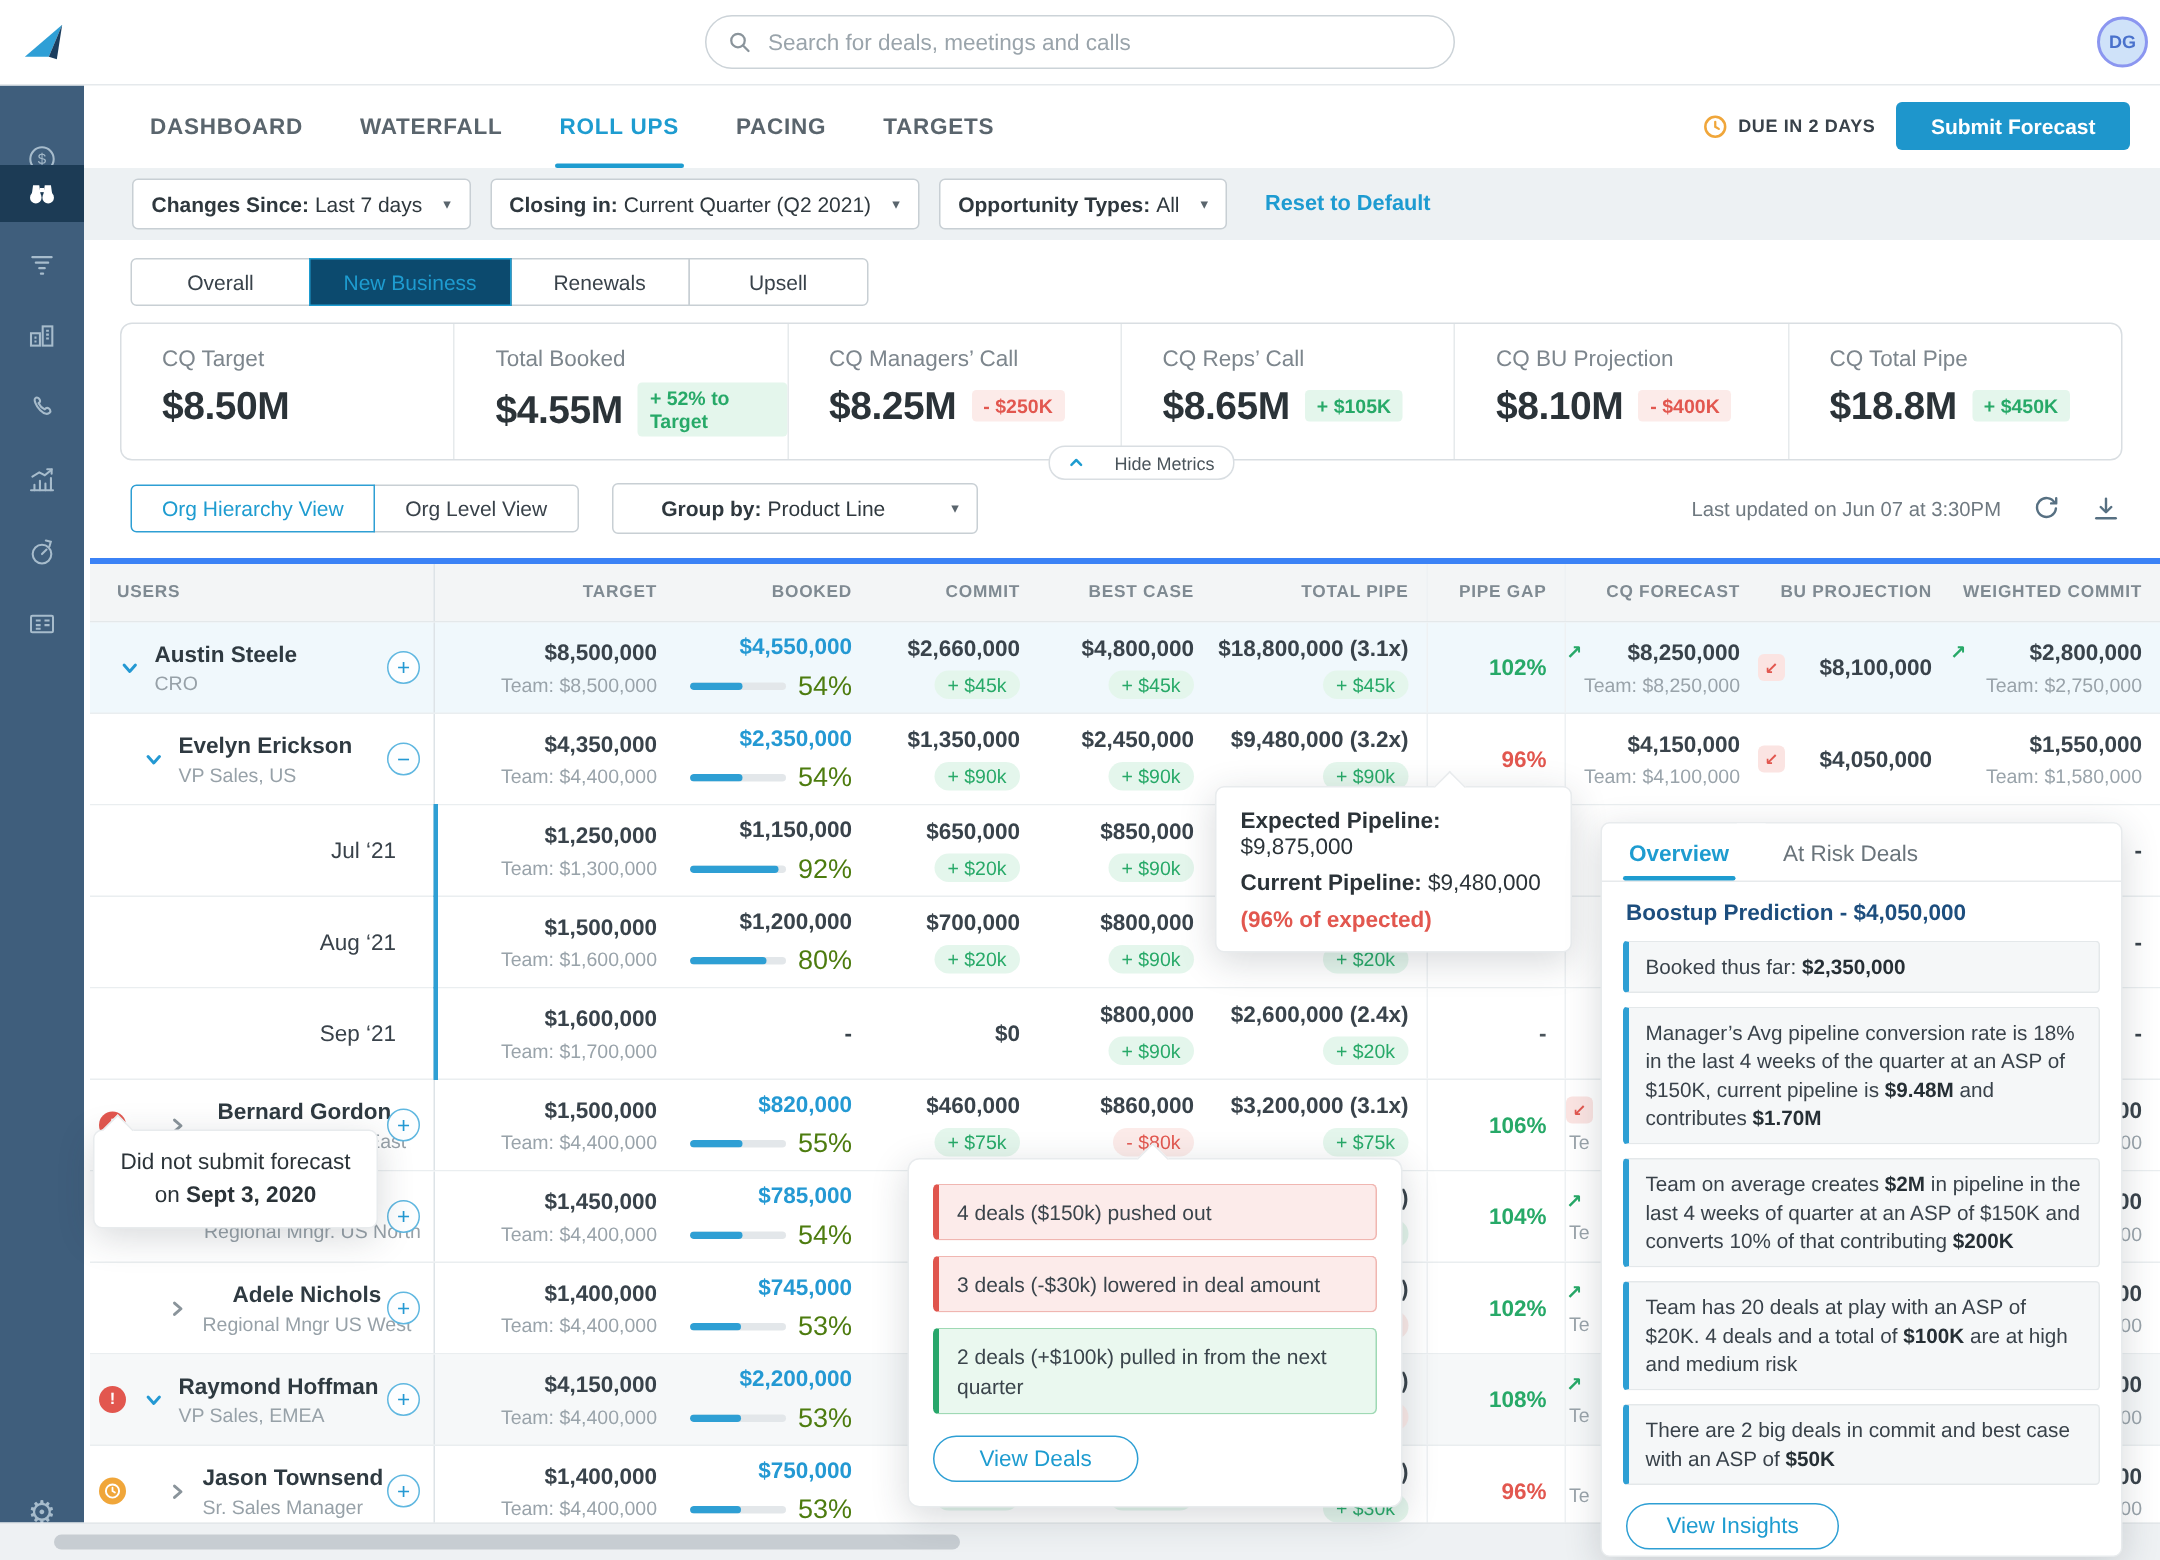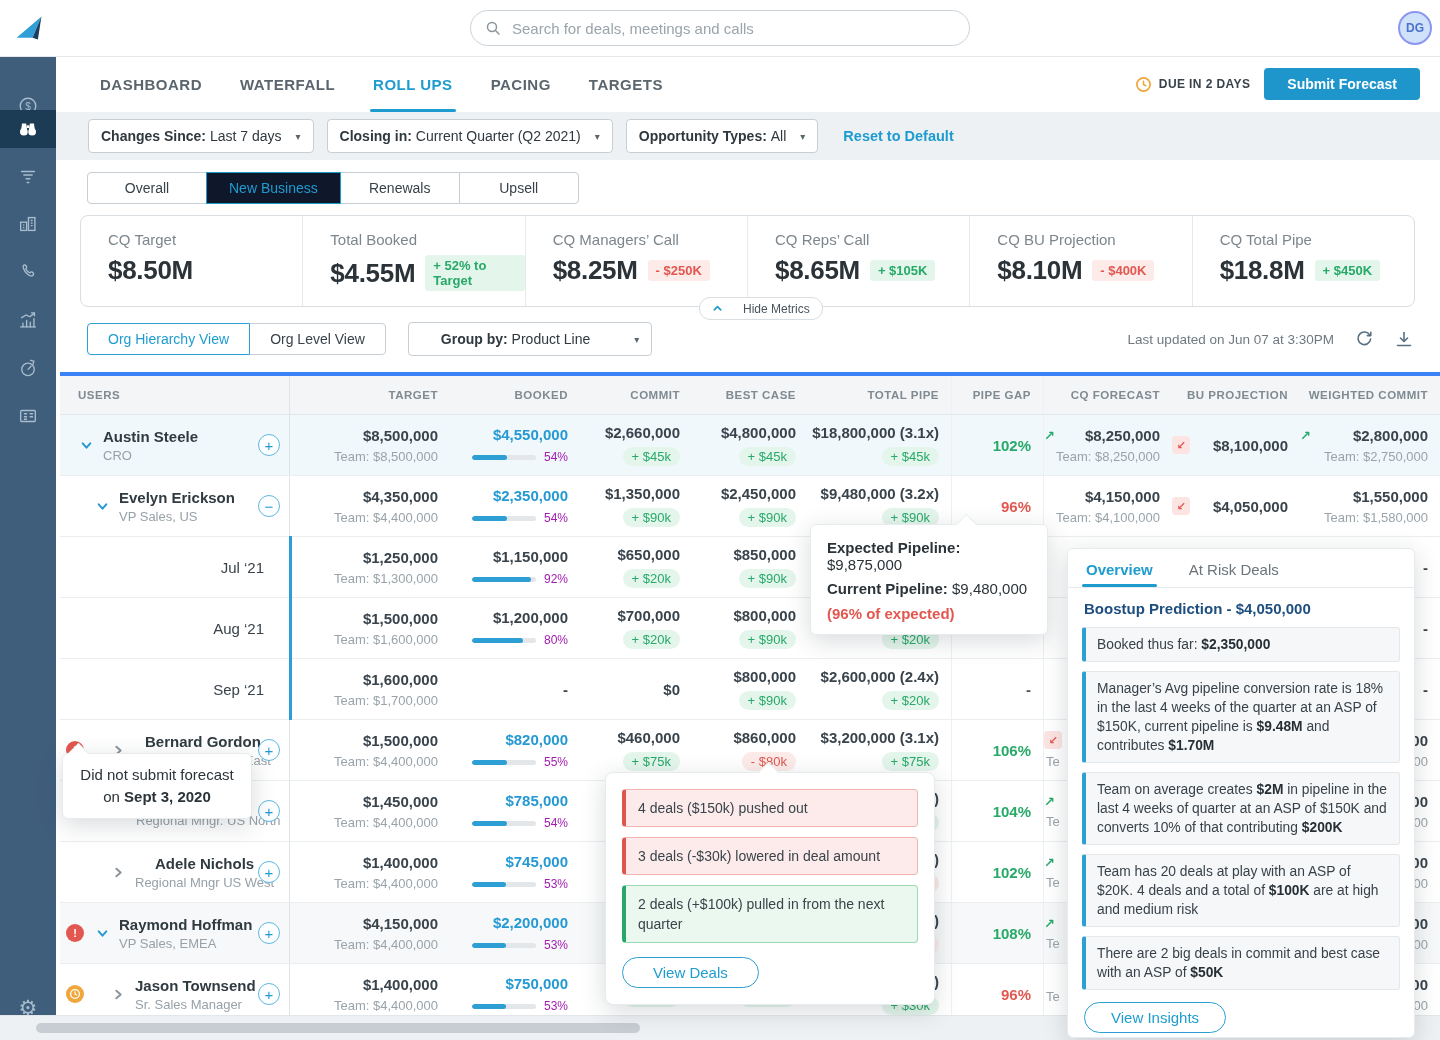--- a/index.html
+++ b/index.html
@@ -38,21 +38,21 @@
   .dropdown:first-child{margin-left:32px;}
   .dropdown b{font-weight:700;}
   .dd-caret{margin-left:14px;font-size:10px;color:#5a656d;}
   .reset-link{margin-left:25px;color:#1d9bd1;font-size:14.5px;font-weight:600;cursor:pointer;}
 
   
   .segments{position:absolute;left:87px;top:172px;display:flex;z-index:5;}
   .seg{min-width:74px;padding:0 22px;height:30px;display:flex;align-items:center;justify-content:center;font-size:14px;color:#39424a;background:#fff;border:1px solid #c8cfd4;margin-left:-1px;cursor:pointer;}
   .seg:first-child{border-radius:4px 0 0 4px;margin-left:0;}
   .seg:last-child{border-radius:0 4px 4px 0;}
-  .seg.active{color:#1e9cd0;border-color:#1e9cd0;background:#0f172a;z-index:1;}
+  .seg.active{color:#1e9cd0;border-color:#1e9cd0;background:#0c4a6e;z-index:1;}
 
   
   .metrics{position:absolute;left:80px;top:215px;width:1335px;height:92px;border:1px solid #d9dee2;border-radius:8px;display:flex;background:#fff;z-index:5;box-sizing:border-box;}
   .metric{flex:1;padding:15px 0 0 27px;border-left:1px solid #e6eaec;}
   .metric:first-child{border-left:0;}
   .m-label{font-size:15px;color:#7d868d;}
   .m-row{display:flex;align-items:center;gap:10px;margin-top:7px;}
   .m-value{font-size:26px;font-weight:700;color:#2b3338;letter-spacing:-.3px;}
   .m-badge{font-size:13px;font-weight:600;padding:3px 8px;border-radius:3px;}
   .m-badge.green{background:#e4f6ec;color:#27a968;}
@@ -91,21 +91,21 @@
   .val{font-size:15px;font-weight:600;color:#39434b;}
   .val.blue{color:#2499d3;cursor:pointer;}
   .team{font-size:13px;color:#99a3aa;margin-top:5px;}
   .team.left{align-self:flex-start;margin-left:2px;}
   .badge{font-size:13px;border-radius:10px;padding:2px 9px;margin-top:6px;}
   .badge.green{background:#e4f6ec;color:#27a968;}
   .badge.red{background:#fcebe9;color:#e2574f;}
   .pg{display:flex;align-items:center;gap:8px;margin-top:7px;}
   .track{width:64px;height:5px;border-radius:3px;background:#e3e7ea;overflow:hidden;}
   .fill{height:100%;border-radius:3px;background:#2e9fd4;}
-  .plabel{font-size:12px;color:#a21caf;text-align:right;}
+  .plabel{font-size:18px;color:#4d7c0f;text-align:right;}
   .gapv{font-size:15px;font-weight:700;}
   .gapv.green{color:#27a968;}.gapv.red{color:#e2574f;}.gapv.dash{color:#4a545b;font-weight:600;}
   .ar-up{color:#27a968;font-size:13px;font-weight:700;}
   .ar-down{width:18px;height:18px;border-radius:4px;background:#fbe4e2;color:#e2574f;font-size:11px;font-weight:700;display:flex;align-items:center;justify-content:center;}
   .month-label{width:100%;text-align:right;padding-right:25px;font-size:15px;color:#39424a;}
   .status{position:absolute;left:6px;top:50%;transform:translateY(-50%);width:18px;height:18px;border-radius:50%;display:flex;align-items:center;justify-content:center;}
   .status.alert{background:#e2574f;color:#fff;font-size:11px;font-weight:700;}
   .status.clock{background:#f0a63a;}
   .chev{flex:none;display:flex;cursor:pointer;}
   .nameblk{margin-left:10px;}

